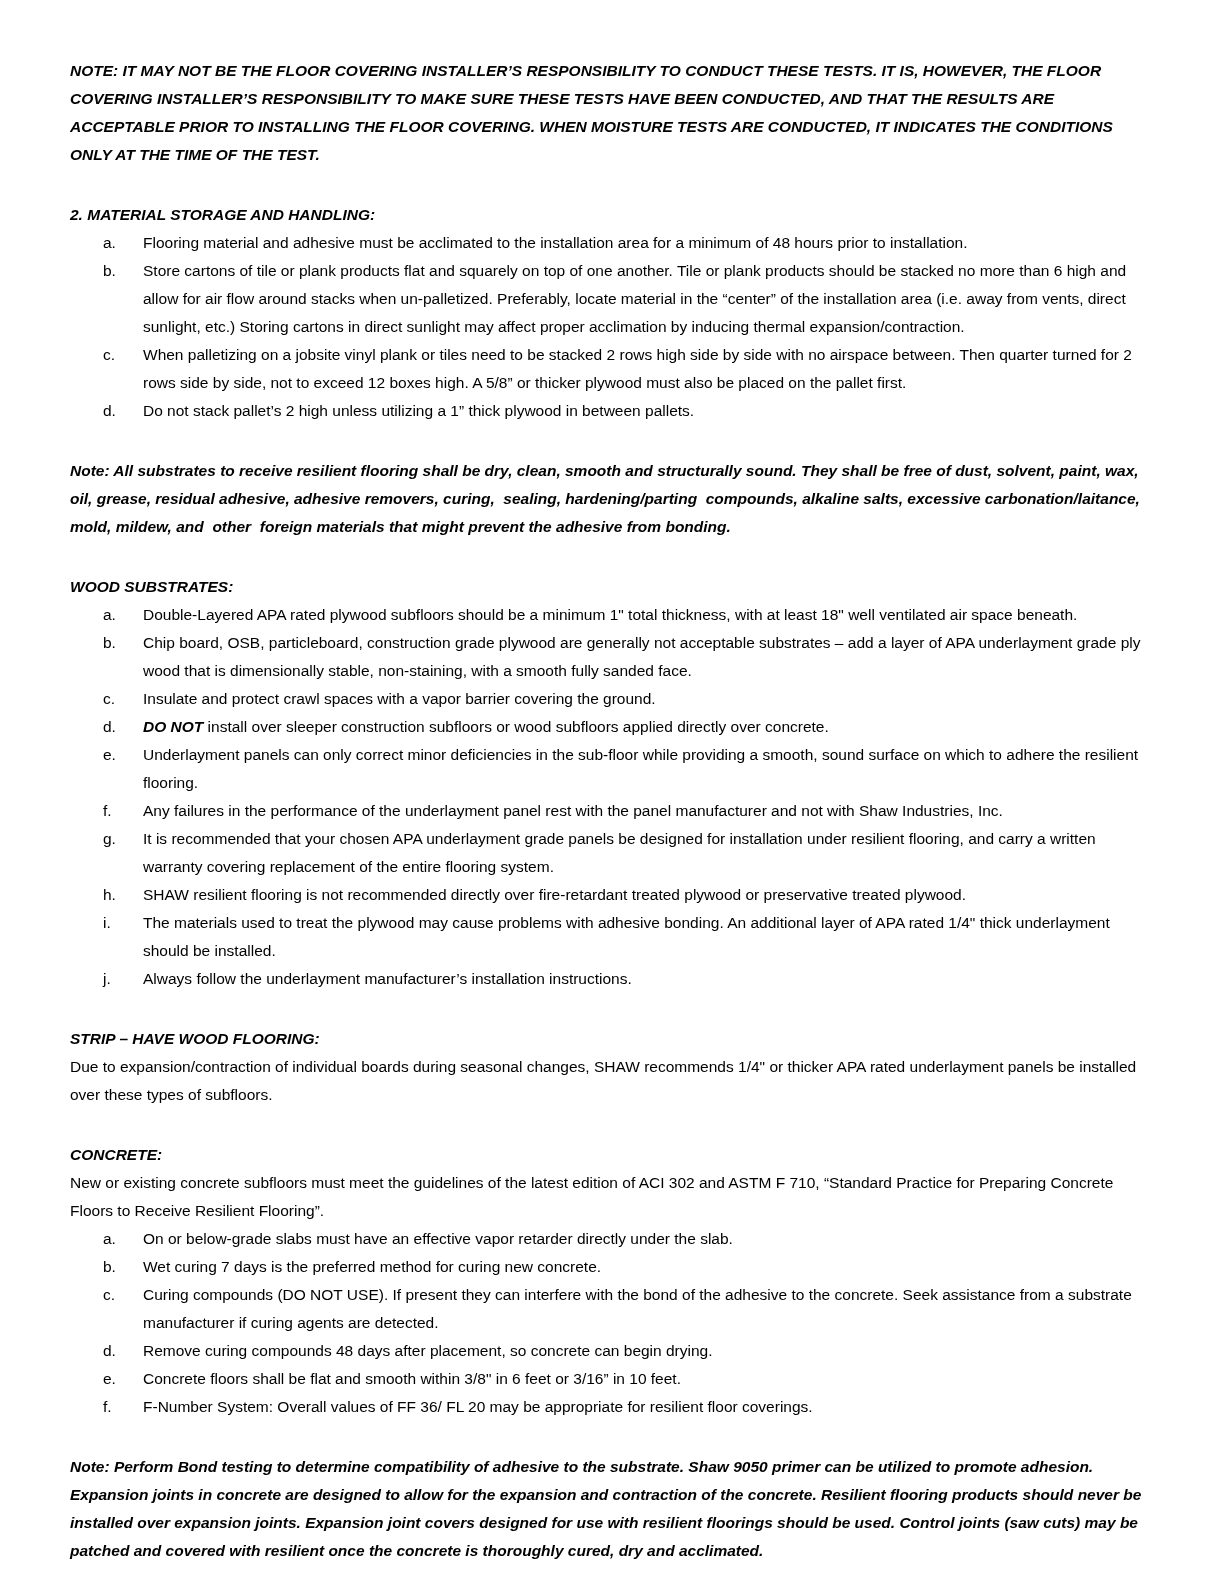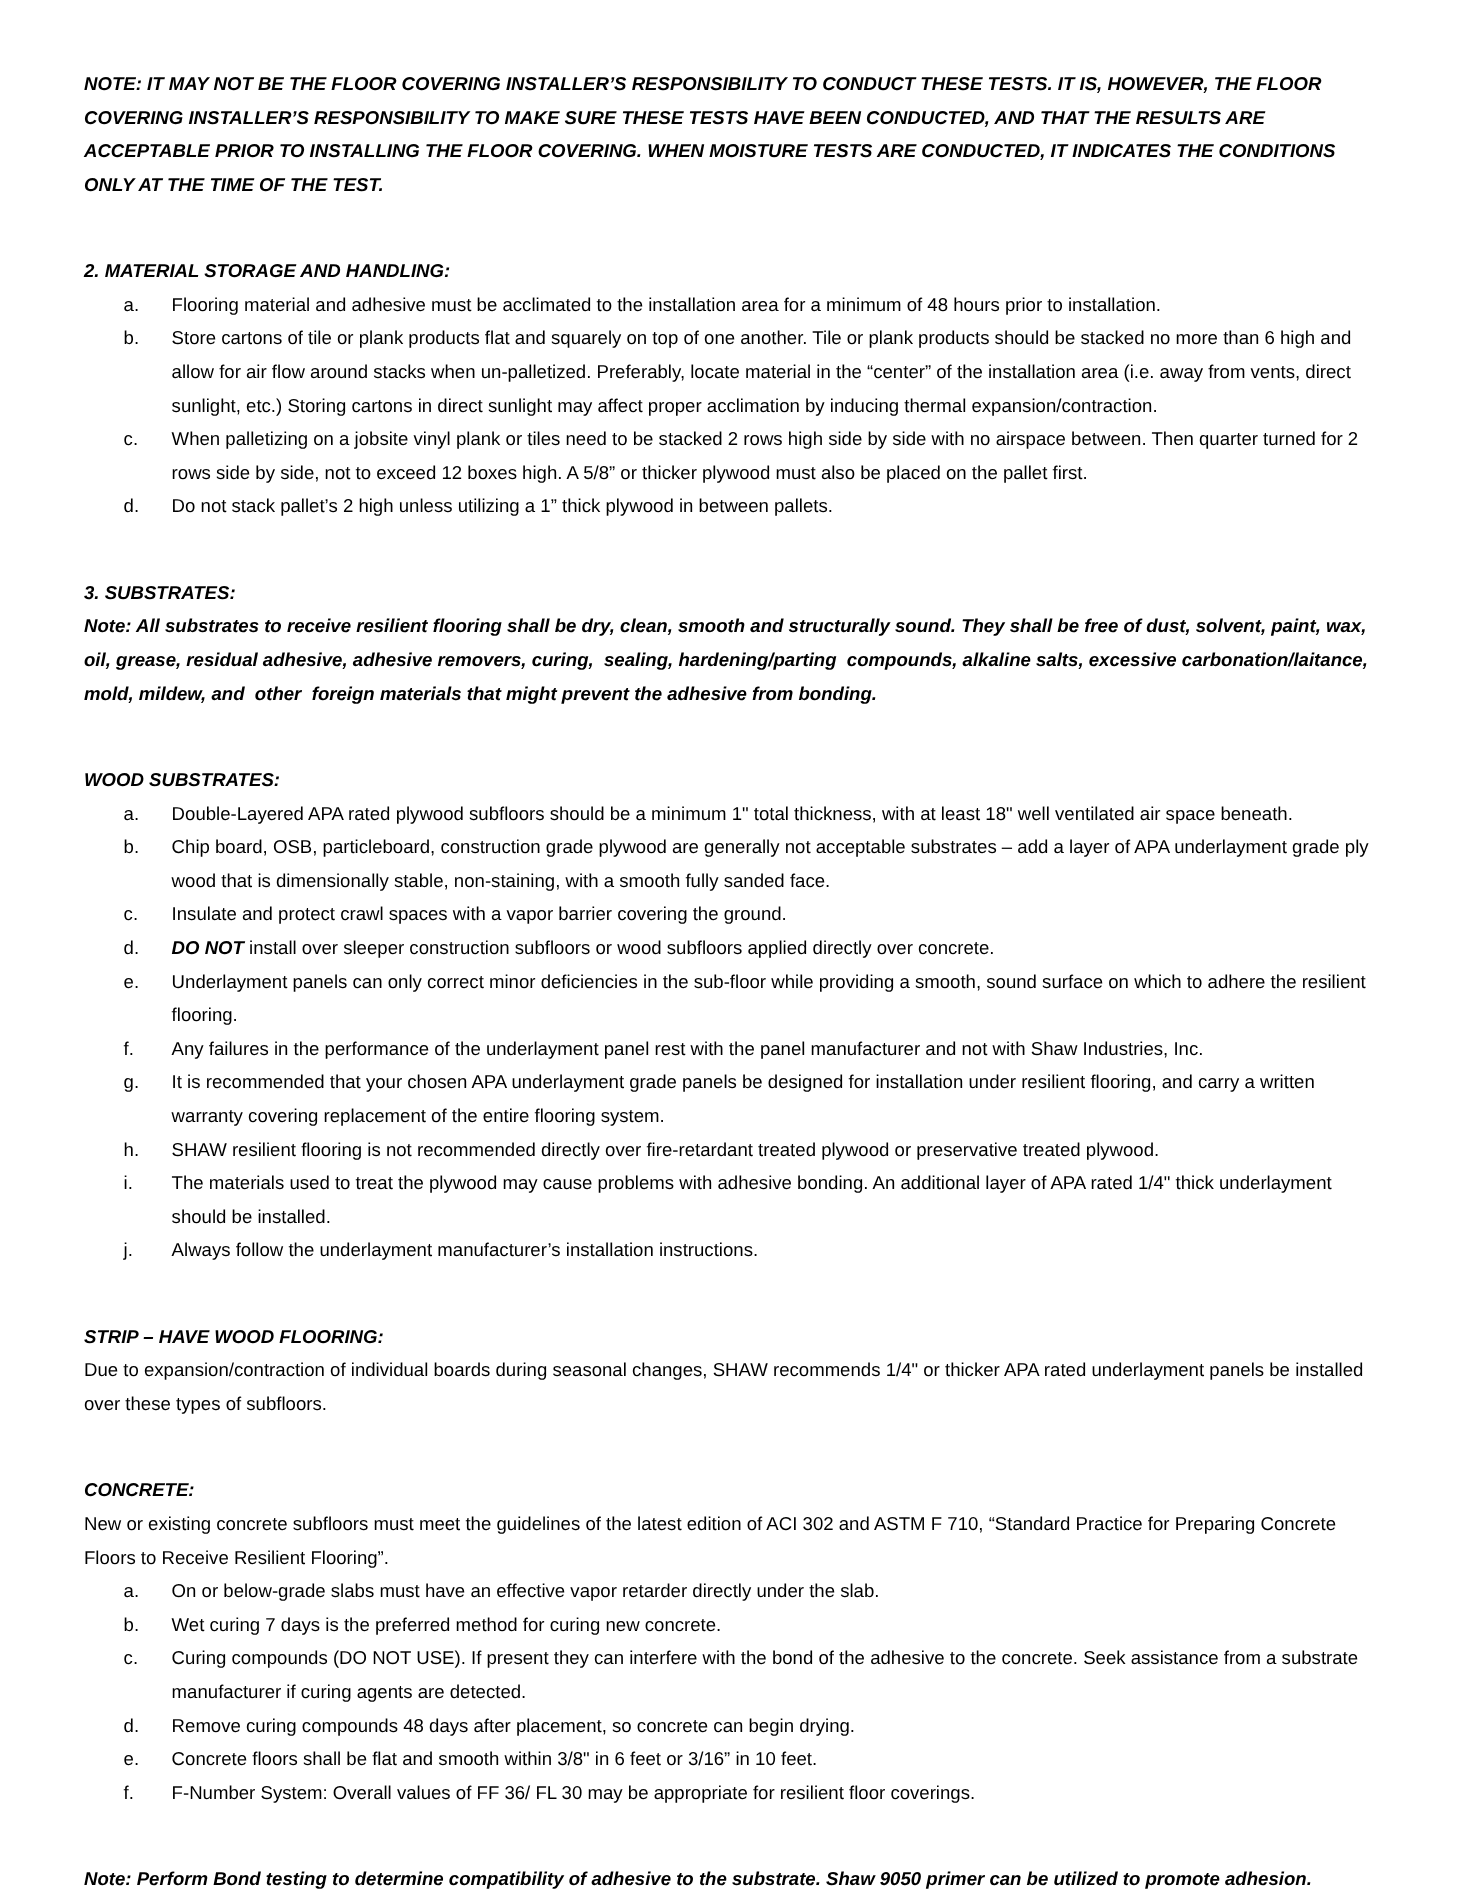--- a/index.html
+++ b/index.html
@@ -9,21 +9,21 @@
     min-height: 1584px;
     background: #ffffff;
     color: #000000;
     font-family: "Liberation Sans", sans-serif;
     font-size: 15.5px;
     line-height: 28px;
     padding: 57px 68px 60px 70px;
   }
   p, h2 { margin: 0; font-size: inherit; line-height: inherit; font-weight: normal; }
   .b { font-weight: 700; font-style: italic; }
-  .sec { margin-top: 44px; }
+  .sec { margin-top: 32px; }
   ol.alpha { list-style: none; margin: 0; padding: 0; }
   ol.alpha li { position: relative; padding-left: 73px; }
   .mk { position: absolute; left: 33px; }
   .list-gap { margin-top: 27px; }
   .prewrap { white-space: pre-wrap; }
 </style>
 </head>
 <body>
 
 <div class="doc">
@@ -46,21 +46,20 @@
         <span>When palletizing on a jobsite vinyl plank or tiles need to be stacked 2 rows high side by side with no airspace between. Then quarter turned for 2 rows side by side, not to exceed 12 boxes high. A 5/8” or thicker plywood must also be placed on the pallet first.</span>
       </li>
       <li>
         <span class="mk">d.</span>
         <span>Do not stack pallet’s 2 high unless utilizing a 1” thick plywood in between pallets.</span>
       </li>
     </ol>
   </section>
 
   <section class="sec">
-    <h2 class="b">3. SUBSTRATES:</h2>
     <p class="b prewrap">Note: All substrates to receive resilient flooring shall be dry, clean, smooth and structurally sound. They shall be free of dust, solvent, paint, wax, oil, grease, residual adhesive, adhesive removers, curing,  sealing, hardening/parting  compounds, alkaline salts, excessive carbonation/laitance, mold, mildew, and  other  foreign materials that might prevent the adhesive from bonding.</p>
   </section>
 
   <section class="sec">
     <h2 class="b">WOOD SUBSTRATES:</h2>
     <ol class="alpha">
       <li>
         <span class="mk">a.</span>
         <span>Double-Layered APA rated plywood subfloors should be a minimum 1" total thickness, with at least 18" well ventilated air space beneath.</span>
       </li>
@@ -127,21 +126,21 @@
       <li>
         <span class="mk">d.</span>
         <span>Remove curing compounds 48 days after placement, so concrete can begin drying.</span>
       </li>
       <li>
         <span class="mk">e.</span>
         <span>Concrete floors shall be flat and smooth within 3/8" in 6 feet or 3/16” in 10 feet.</span>
       </li>
       <li>
         <span class="mk">f.</span>
-        <span>F-Number System: Overall values of FF 36/ FL 30 may be appropriate for resilient floor coverings.</span>
+        <span>F-Number System: Overall values of FF 36/ FL 20 may be appropriate for resilient floor coverings.</span>
       </li>
     </ol>
   </section>
 
   <section class="sec">
     <p class="b">Note: Perform Bond testing to determine compatibility of adhesive to the substrate. Shaw 9050 primer can be utilized to promote adhesion. Expansion joints in concrete are designed to allow for the expansion and contraction of the concrete. Resilient flooring products should never be installed over expansion joints. Expansion joint covers designed for use with resilient floorings should be used. Control joints (saw cuts) may be patched and covered with resilient once the concrete is thoroughly cured, dry and acclimated.</p>
   </section>
 
 </div>
 

